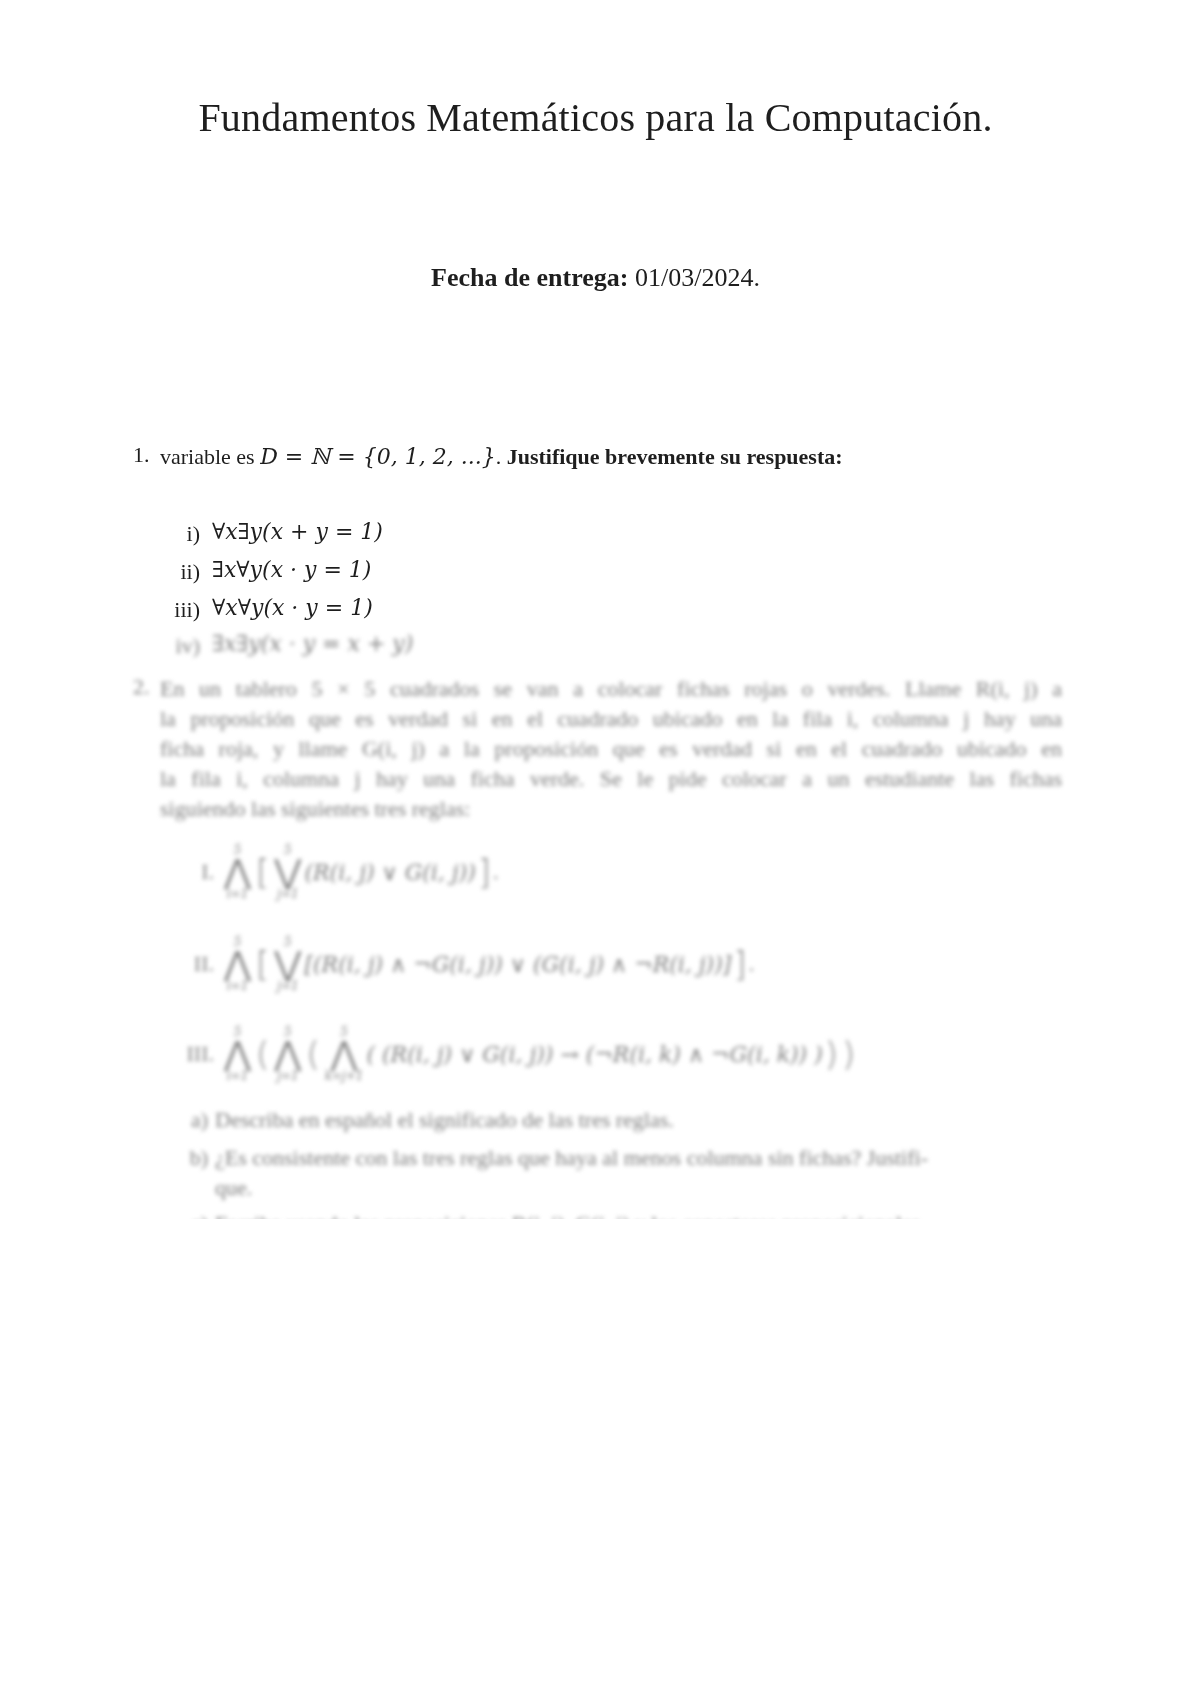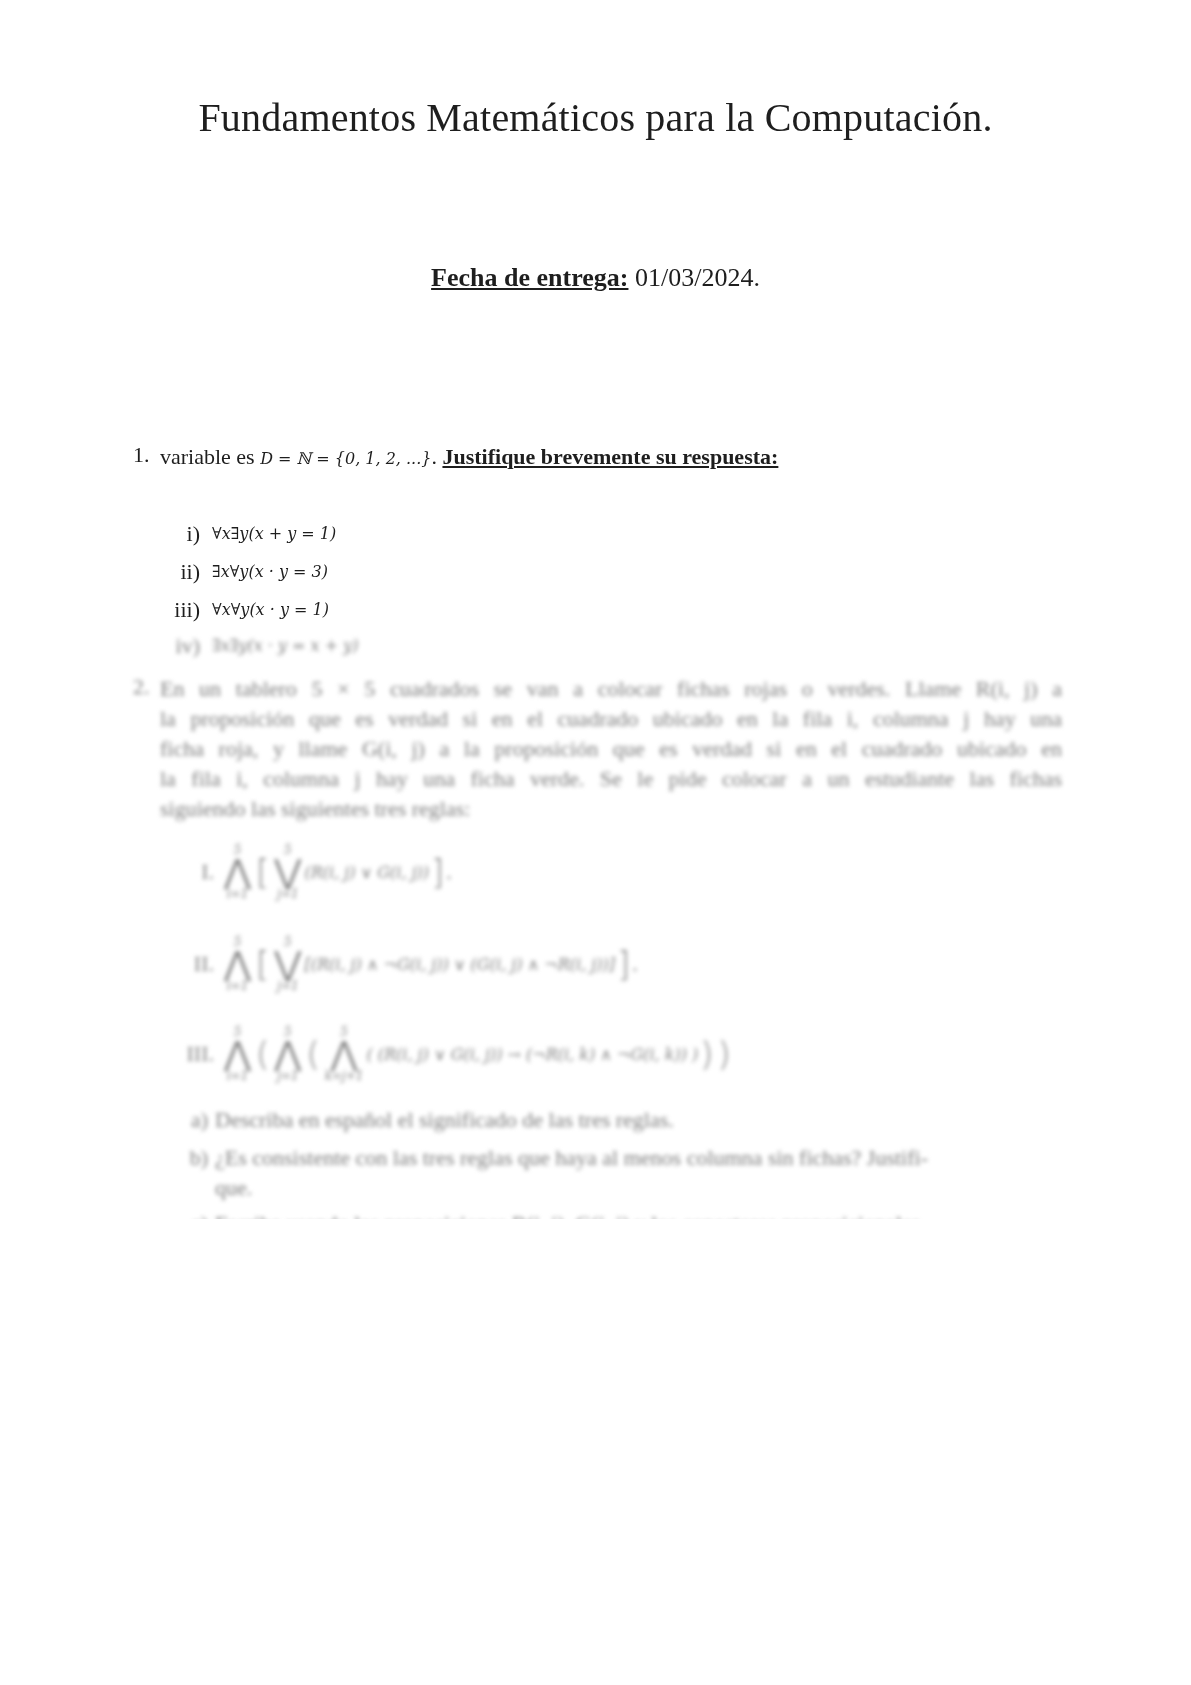--- a/index.html
+++ b/index.html
@@ -4,27 +4,27 @@
 <style>
   html,body{margin:0;padding:0;background:#ffffff;}
   .page{
     position:relative;width:1191px;height:1219px;background:#ffffff;
     font-family:"Liberation Serif", serif;color:#1e1e1e;overflow:hidden;
   }
   .abs{position:absolute;}
   .center{width:1191px;text-align:center;}
   .title{font-size:40px;letter-spacing:0.2px;}
   .subhead{font-size:26px;}
-  .bold{font-weight:bold;text-decoration:underline;}
+  .bold{font-weight:bold;}
   .notice{left:95px;top:343px;width:1000px;font-size:23px;font-weight:bold;
           line-height:28px;text-align:center;}
   .body-txt{font-size:22px;line-height:30px;}
   .jline{text-align:justify;text-align-last:justify;}
   .num-label{font-size:22px;}
-  .math{font-family:"DejaVu Serif", serif;font-style:italic;font-size:16px;}
+  .math{font-family:"DejaVu Serif", serif;font-style:italic;font-size:22px;}
   .rm{font-family:"Liberation Serif", serif;font-style:normal;font-size:22px;}
   .enum-row{position:absolute;left:0;width:700px;font-size:22px;}
   .enum-row .lbl{display:inline-block;width:200px;text-align:right;vertical-align:middle;}
   .enum-row .frm{margin-left:12px;}
   
   .frow{position:absolute;left:0;display:flex;align-items:center;height:68px;}
   .frow .flbl{width:214px;text-align:right;margin-right:7px;font-size:22px;flex:none;}
   .bigop{display:inline-flex;flex-direction:column;align-items:center;margin:0 3px;}
   .bigop .lim{font-size:12px;line-height:12px;font-family:"DejaVu Serif",serif;font-style:italic;}
   .bigop .op{font-size:33px;line-height:32px;font-family:"DejaVu Sans",sans-serif;font-style:normal;}
@@ -48,21 +48,21 @@
   <div class="abs center title" style="top:94px">Fundamentos Matemáticos para la Computación.</div>
   <div class="abs center subhead" style="top:263px"><span class="bold">Fecha de entrega:</span><span> 01/03/2024.</span></div>
 
 
   <div class="abs num-label" style="left:133px;top:442px">1.</div>
   <div class="abs body-txt" style="left:160px;top:442px;width:902px">
     <div><span>variable es </span><span class="math">D = ℕ = {0, 1, 2, ...}</span><span>. </span><span class="bold">Justifique brevemente su respuesta:</span></div>
   </div>
 
   <div class="enum-row" style="top:519px"><span class="lbl">i)</span><span class="frm math">∀x∃y(x + y = 1)</span></div>
-  <div class="enum-row" style="top:557px"><span class="lbl">ii)</span><span class="frm math">∃x∀y(x · y = 3)</span></div>
+  <div class="enum-row" style="top:557px"><span class="lbl">ii)</span><span class="frm math">∃x∀y(x · y = 1)</span></div>
   <div class="enum-row" style="top:595px"><span class="lbl">iii)</span><span class="frm math">∀x∀y(x · y = 1)</span></div>
   <div class="enum-row blur" style="top:631px"><span class="lbl">iv)</span><span class="frm math">∃x∃y(x · y = x + y)</span></div>
 
   <div class="abs num-label blur" style="left:133px;top:674px">2.</div>
   <div class="abs body-txt blur" style="left:160px;top:674px;width:902px">
       <div class="jline">En un tablero 5 × 5 cuadrados se van a colocar fichas rojas o verdes. Llame R(i, j) a</div>
       <div class="jline">la proposición que es verdad si en el cuadrado ubicado en la fila i, columna j hay una</div>
       <div class="jline">ficha roja, y llame G(i, j) a la proposición que es verdad si en el cuadrado ubicado en</div>
       <div class="jline">la fila i, columna j hay una ficha verde. Se le pide colocar a un estudiante las fichas</div>
       <div>siguiendo las siguientes tres reglas:</div>

